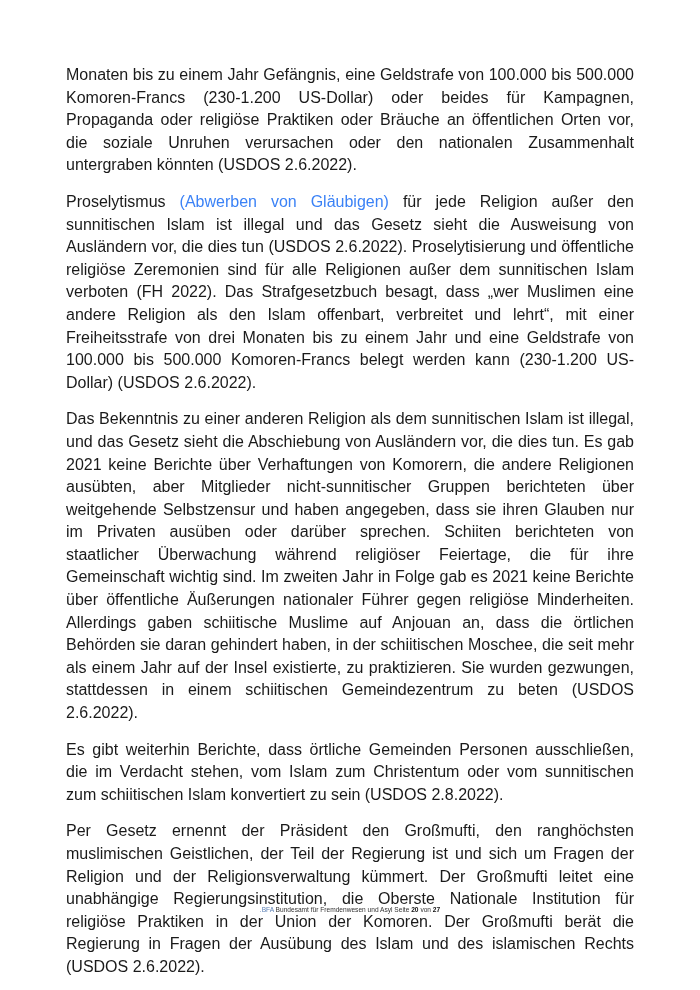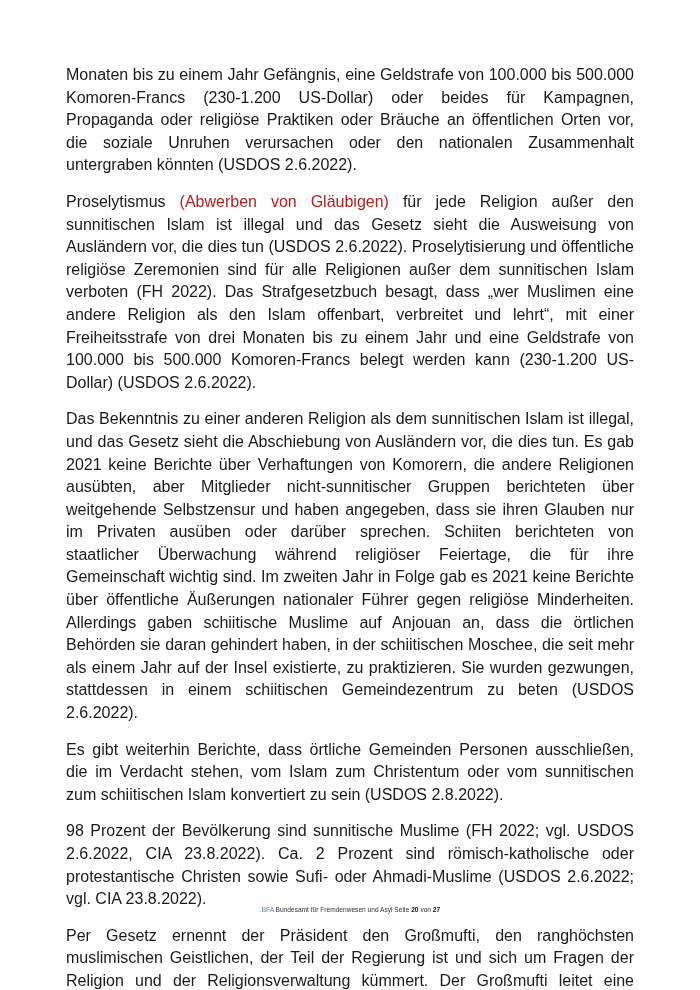--- a/index.html
+++ b/index.html
@@ -22,21 +22,21 @@
       width: 568px;
     }
     .para {
       margin: 0 0 14px 0;
       font-size: 16px;
       line-height: 22.6px;
       text-align: justify;
       hyphens: none;
     }
     .muted {
-      color: #b91c1c;
+      color: #3b82f6;
       margin-top: 48px;
     }
     .footer {
       position: absolute;
       left: 0;
       width: 700px;
       top: 906px;
       text-align: center;
       font-size: 6.6px;
       color: #333333;
@@ -51,19 +51,18 @@
     }
   </style>
 </head>
 <body>
 
 <div class="page">
   <p class="para">Monaten bis zu einem Jahr Gefängnis, eine Geldstrafe von 100.000 bis 500.000 Komoren-Francs (230-1.200 US-Dollar) oder beides für Kampagnen, Propaganda oder religiöse Praktiken oder Bräuche an öffentlichen Orten vor, die soziale Unruhen verursachen oder den nationalen Zusammenhalt untergraben könnten (USDOS 2.6.2022).</p>
   <p class="para"><span>Proselytismus </span><span class="muted">(Abwerben von Gläubigen)</span><span> für jede Religion außer den sunnitischen Islam ist illegal und das Gesetz sieht die Ausweisung von Ausländern vor, die dies tun (USDOS 2.6.2022). Proselytisierung und öffentliche religiöse Zeremonien sind für alle Religionen außer dem sunnitischen Islam verboten (FH 2022). Das Strafgesetzbuch besagt, dass „wer Muslimen eine andere Religion als den Islam offenbart, verbreitet und lehrt“, mit einer Freiheitsstrafe von drei Monaten bis zu einem Jahr und eine Geldstrafe von 100.000 bis 500.000 Komoren-Francs belegt werden kann (230-1.200 US-Dollar) (USDOS 2.6.2022).</span></p>
   <p class="para">Das Bekenntnis zu einer anderen Religion als dem sunnitischen Islam ist illegal, und das Gesetz sieht die Abschiebung von Ausländern vor, die dies tun. Es gab 2021 keine Berichte über Verhaftungen von Komorern, die andere Religionen ausübten, aber Mitglieder nicht-sunnitischer Gruppen berichteten über weitgehende Selbstzensur und haben angegeben, dass sie ihren Glauben nur im Privaten ausüben oder darüber sprechen. Schiiten berichteten von staatlicher Überwachung während religiöser Feiertage, die für ihre Gemeinschaft wichtig sind. Im zweiten Jahr in Folge gab es 2021 keine Berichte über öffentliche Äußerungen nationaler Führer gegen religiöse Minderheiten. Allerdings gaben schiitische Muslime auf Anjouan an, dass die örtlichen Behörden sie daran gehindert haben, in der schiitischen Moschee, die seit mehr als einem Jahr auf der Insel existierte, zu praktizieren. Sie wurden gezwungen, stattdessen in einem schiitischen Gemeindezentrum zu beten (USDOS 2.6.2022).</p>
   <p class="para">Es gibt weiterhin Berichte, dass örtliche Gemeinden Personen ausschließen, die im Verdacht stehen, vom Islam zum Christentum oder vom sunnitischen zum schiitischen Islam konvertiert zu sein (USDOS 2.8.2022).</p>
-  <p class="para">98 Prozent der Bevölkerung sind sunnitische Muslime (FH 2022; vgl. USDOS 2.6.2022, CIA 23.8.2022). Ca. 2 Prozent sind römisch-katholische oder protestantische Christen sowie Sufi- oder Ahmadi-Muslime (USDOS 2.6.2022; vgl. CIA 23.8.2022).</p>
   <p class="para">Per Gesetz ernennt der Präsident den Großmufti, den ranghöchsten muslimischen Geistlichen, der Teil der Regierung ist und sich um Fragen der Religion und der Religionsverwaltung kümmert. Der Großmufti leitet eine unabhängige Regierungsinstitution, die Oberste Nationale Institution für religiöse Praktiken in der Union der Komoren. Der Großmufti berät die Regierung in Fragen der Ausübung des Islam und des islamischen Rechts (USDOS 2.6.2022).</p>
 </div>
 
 <div class="footer">
   <span class="brand">.BFA</span><span> Bundesamt für Fremdenwesen und Asyl Seite </span><b>20</b><span> von </span><b>27</b>
 </div>
 
 </body></html>

